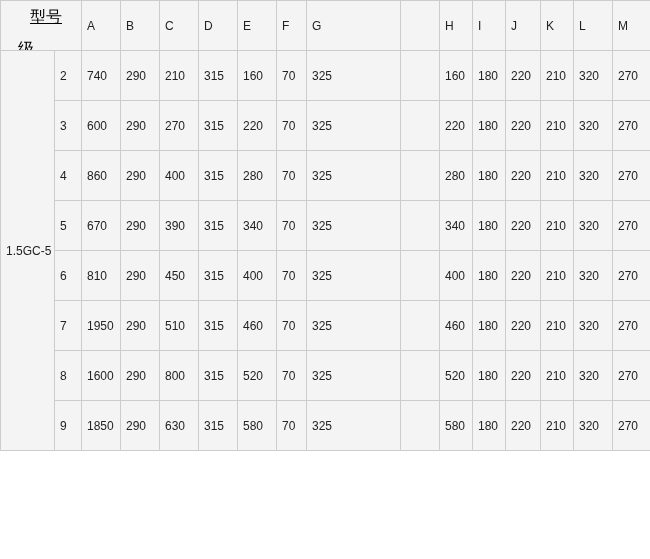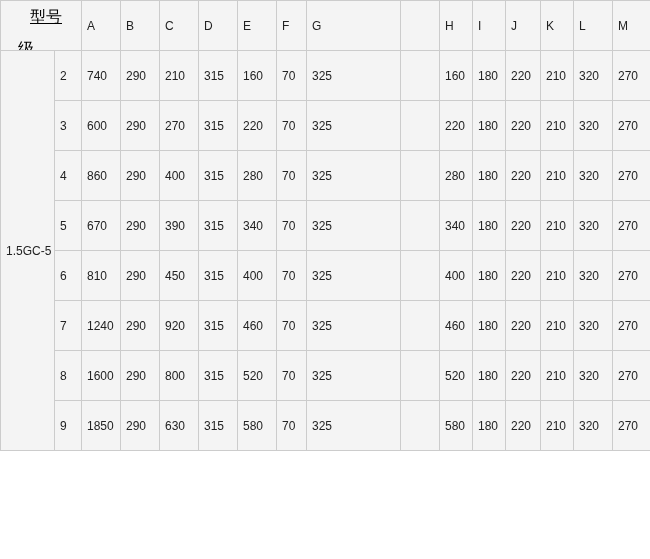--- a/index.html
+++ b/index.html
@@ -206,23 +206,23 @@
       <td>180</td>
       <td>220</td>
       <td>210</td>
       <td>320</td>
       <td>270</td>
       <td>75</td>
     </tr>
 
     <tr>
       <td>7</td>
-      <td>1240</td>
-      <td>290</td>
-      <td>920</td>
+      <td>1950</td>
+      <td>290</td>
+      <td>510</td>
       <td>315</td>
       <td>460</td>
       <td>70</td>
       <td>325</td>
       <td></td>
       <td>460</td>
       <td>180</td>
       <td>220</td>
       <td>210</td>
       <td>320</td>

